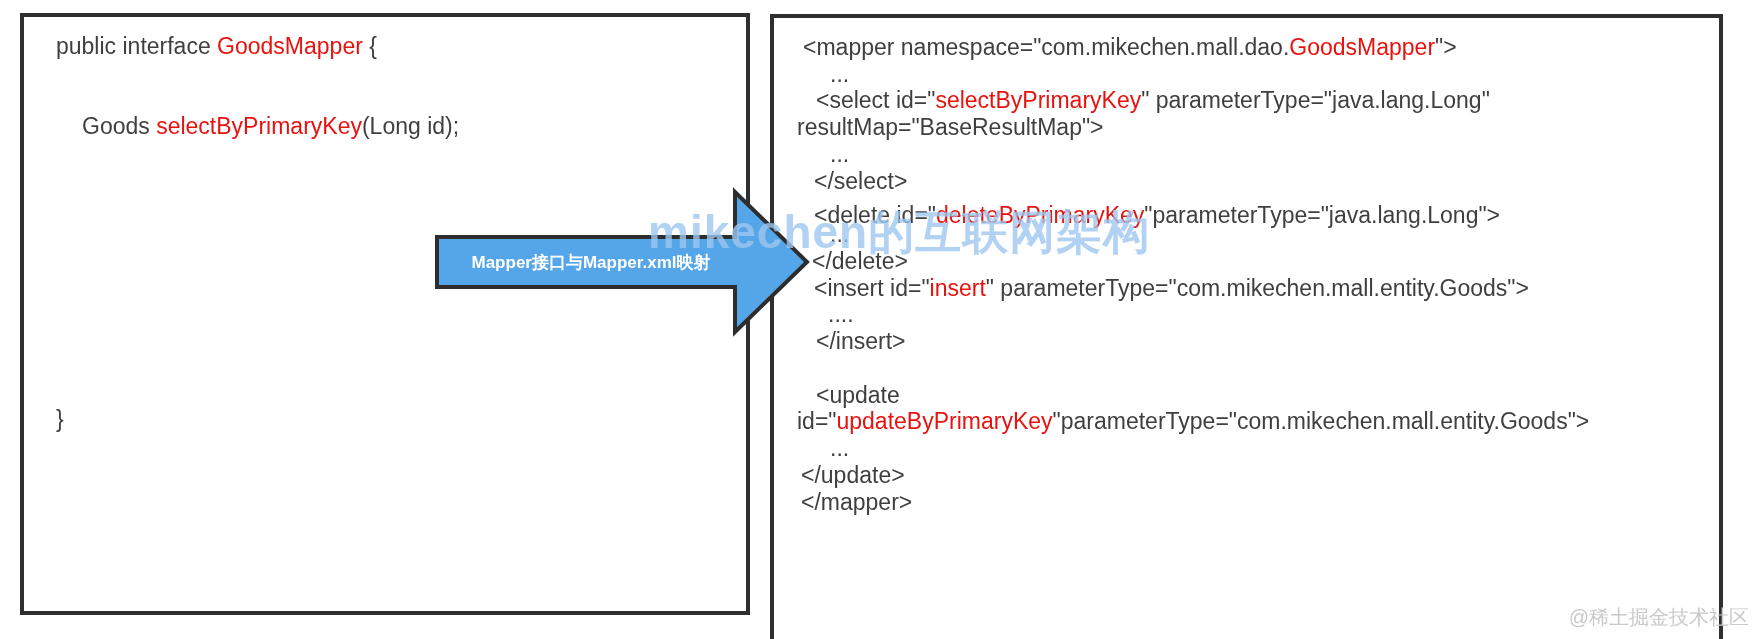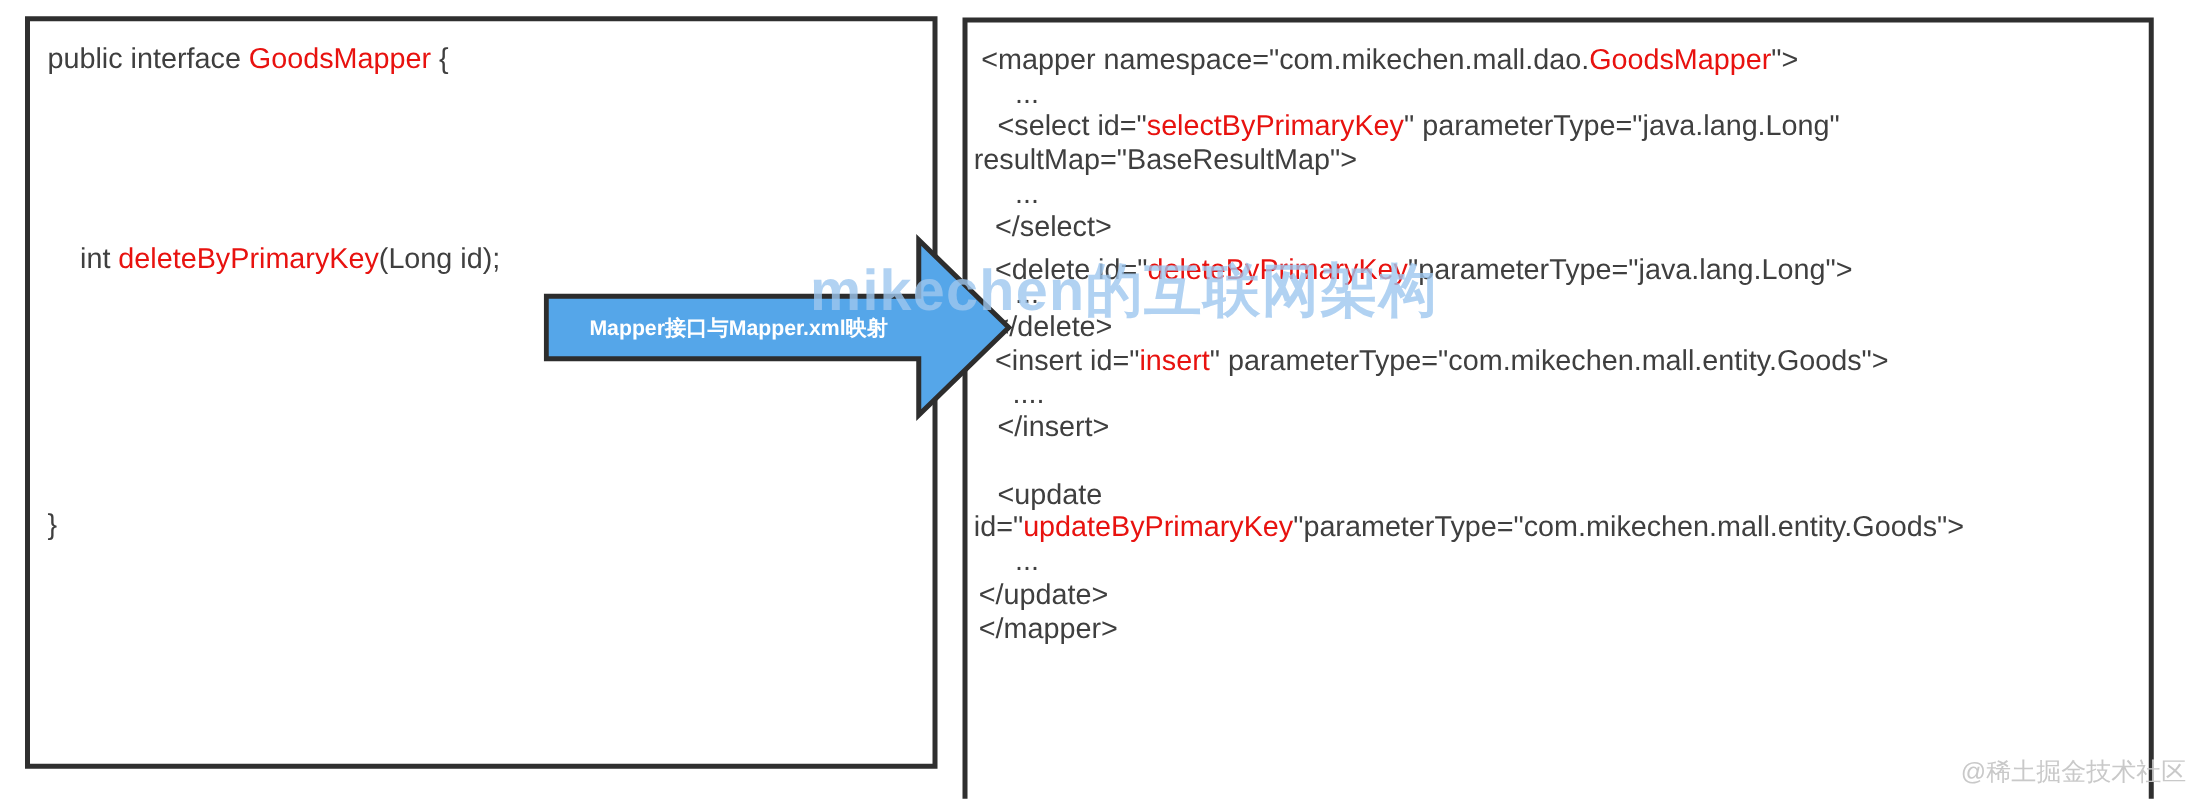--- a/index.html
+++ b/index.html
@@ -10,20 +10,21 @@
   .panel{
     position:absolute;background:#ffffff;border:4px solid var(--border,#2f2f2f);
     box-sizing:border-box;z-index:1;
   }
   #left-panel{left:20px;top:13px;width:730px;height:602px;}
   #right-panel{left:770px;top:14px;width:953px;height:636px;}
   .code-layer{position:absolute;left:0;top:0;right:0;bottom:0;}
   .code-line{
     position:absolute;white-space:pre;font-size:23px;line-height:27px;
     color:var(--text,#3f3f3f);
+    margin-left:18px;
   }
   .code-line .hl{color:var(--hl,#e8120f);}
   #mapping-arrow{position:absolute;left:435px;top:186px;z-index:2;}
   #arrow-label{
     position:absolute;left:443px;top:237px;width:296px;height:50px;
     display:flex;align-items:center;justify-content:center;
     color:#ffffff;font-weight:bold;font-size:17px;z-index:3;white-space:nowrap;
   }
   #watermark-center{
     position:absolute;left:648px;top:202px;font-size:46px;font-weight:bold;
@@ -34,21 +35,21 @@
     position:absolute;right:8px;bottom:8px;font-size:20px;
     color:var(--wm-gray,#c9c9c9);z-index:5;white-space:nowrap;pointer-events:none;
   }
 </style>
 </head>
 <body>
 
 <div id="left-panel" class="panel">
   <div class="code-layer">
       <div class="code-line" style="top: 16px; left: 14px;"><span>public interface </span><span class="hl">GoodsMapper</span><span> {</span></div>
-      <div class="code-line" style="top: 176px; left: 40px;"><span>int </span><span class="hl">deleteByPrimaryKey</span><span>(Long id);</span></div>
+      <div class="code-line" style="top: 96px; left: 40px;"><span>Goods </span><span class="hl">selectByPrimaryKey</span><span>(Long id);</span></div>
       <div class="code-line" style="top: 389px; left: 14px;"><span>}</span></div>
     </div>
 </div>
 
 <div id="right-panel" class="panel">
   <div class="code-layer">
       <div class="code-line" style="top: 16px; left: 11px;"><span>&lt;mapper namespace="com.mikechen.mall.dao.</span><span class="hl">GoodsMapper</span><span>"&gt;</span></div>
       <div class="code-line" style="top: 43px; left: 38px;"><span>...</span></div>
       <div class="code-line" style="top: 69px; left: 24px;"><span>&lt;select id="</span><span class="hl">selectByPrimaryKey</span><span>" parameterType="java.lang.Long"</span></div>
       <div class="code-line" style="top: 96px; left: 5px;"><span>resultMap="BaseResultMap"&gt;</span></div>

